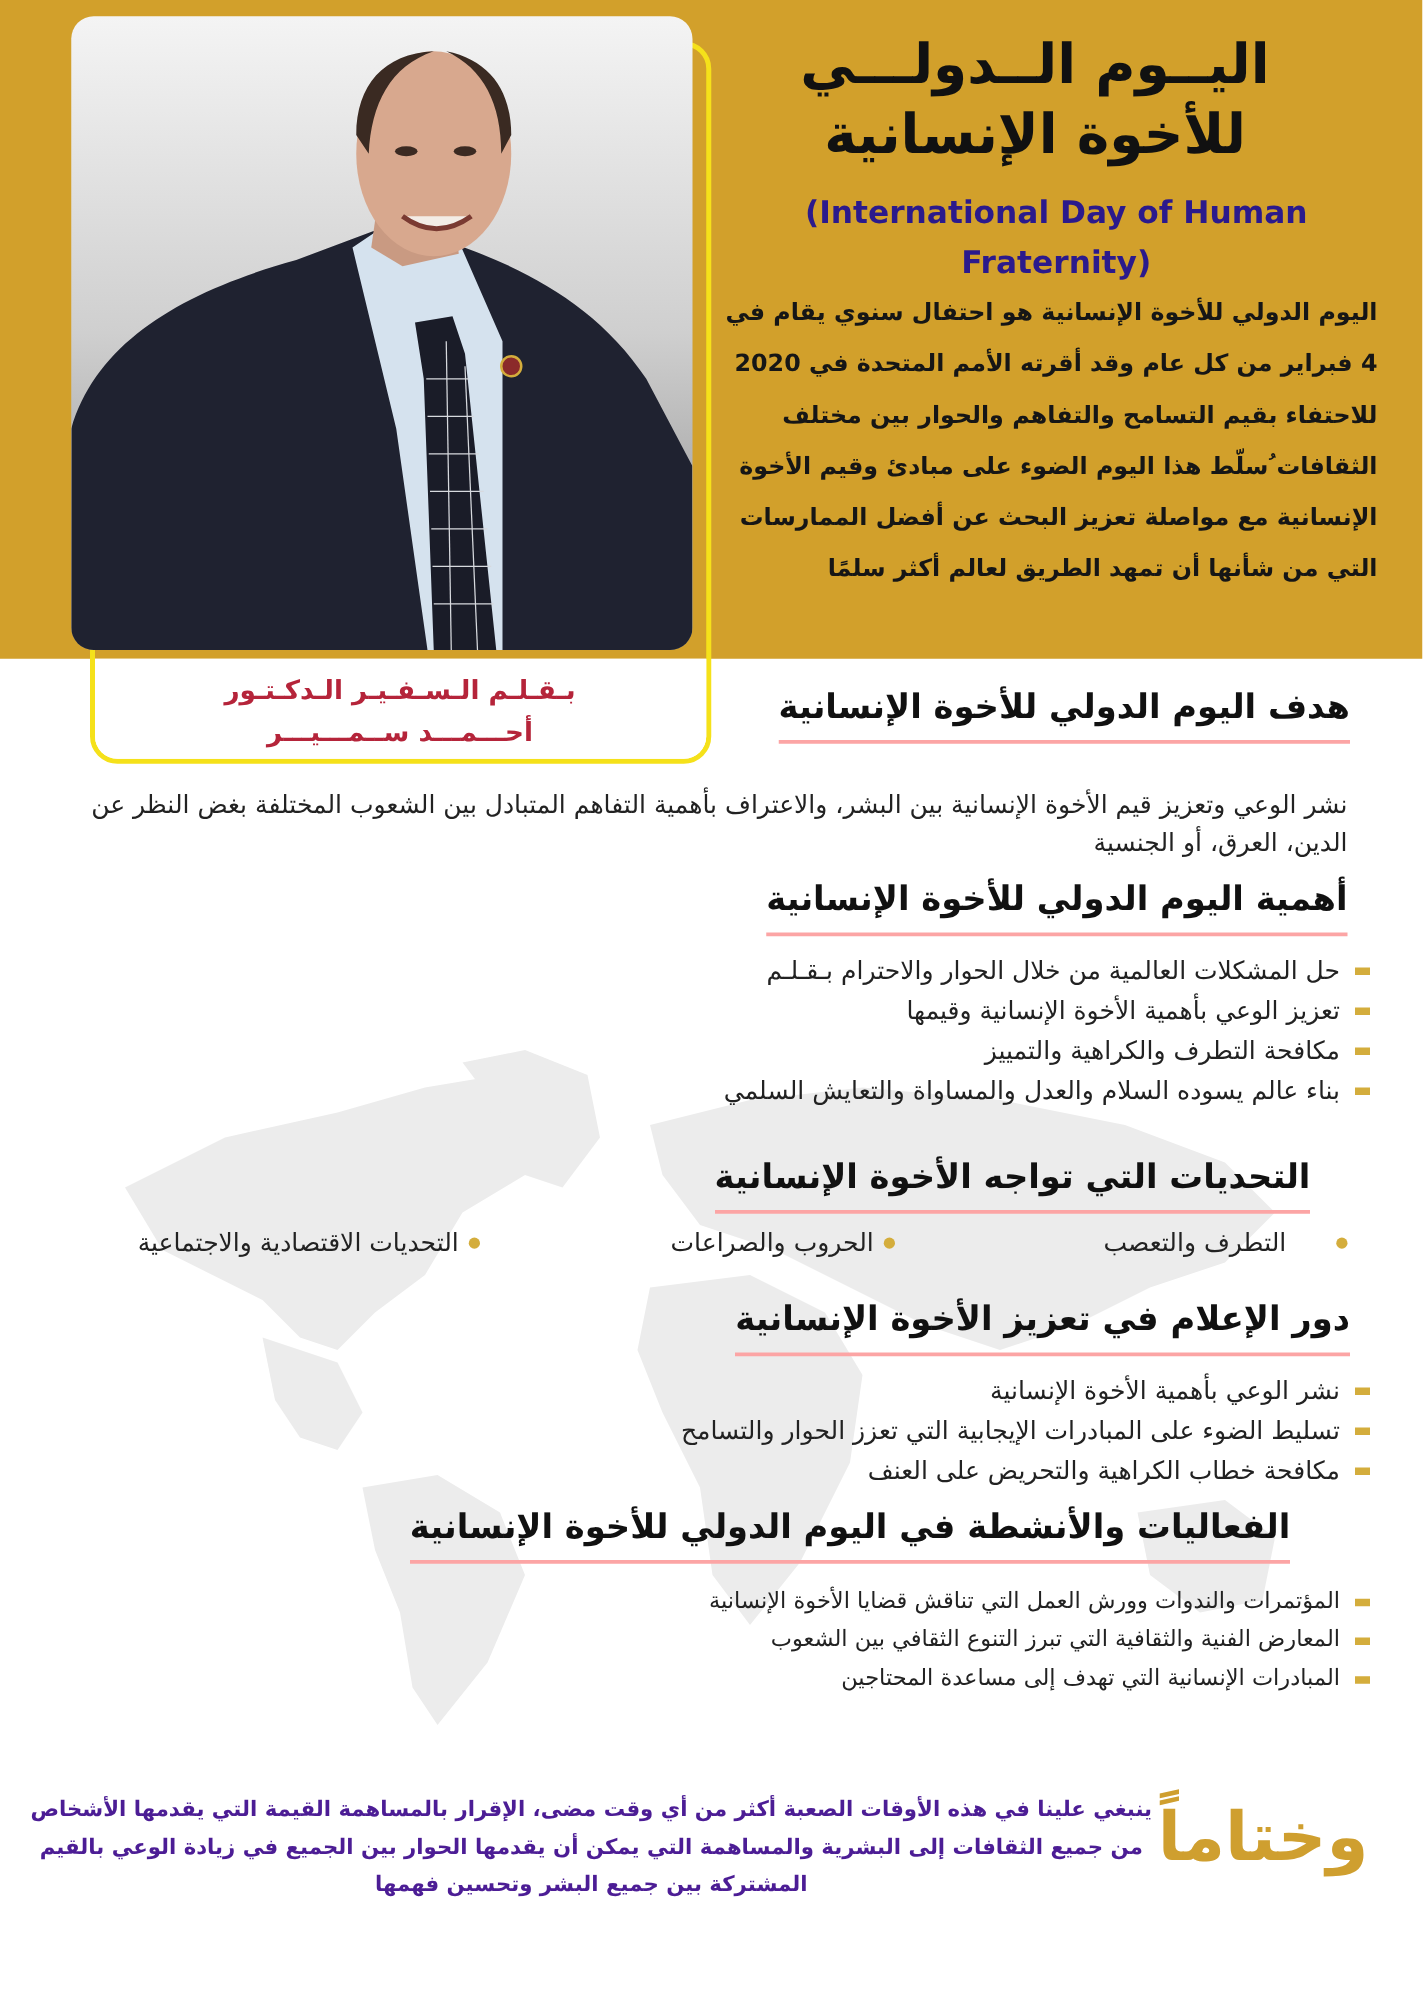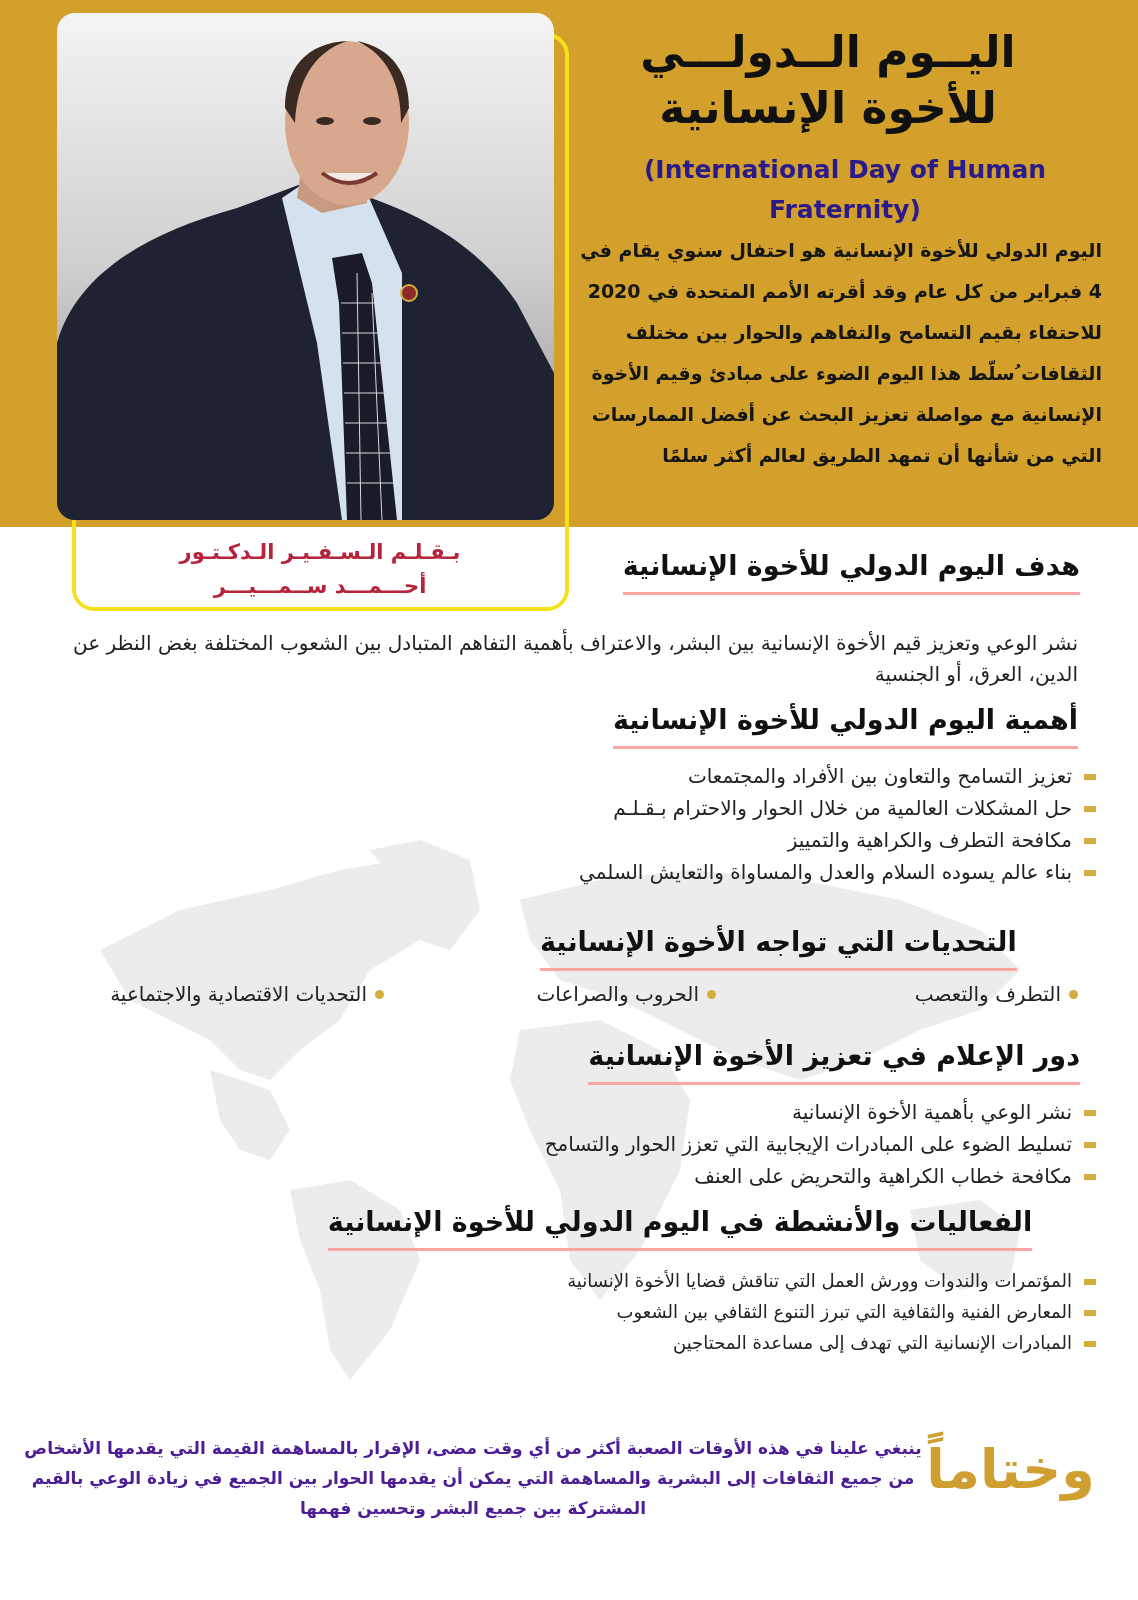--- a/index.html
+++ b/index.html
@@ -120,34 +120,33 @@
 </div>
 <div class="section" style="right:60px; top:612px; width:1060px;margin-top:16px;">
   <p class="para">نشر الوعي وتعزيز قيم الأخوة الإنسانية بين البشر، والاعتراف بأهمية التفاهم المتبادل بين الشعوب المختلفة بغض النظر عن الدين، العرق، أو الجنسية</p>
 </div>
 
 <div class="section" style="right:60px; top:700px; width:540px; text-align:right;">
   <div class="sec-title">أهمية اليوم الدولي للأخوة الإنسانية</div>
 </div>
 <div class="section" style="right:42px; top:760px; width:720px;">
   <ul class="dash">
-    <li><span class="bullet"></span><span>تعزيز التسامح والتعاون بين الأفراد والمجتمعات</span></li>
     <li><span class="bullet"></span><span>حل المشكلات العالمية من خلال الحوار والاحترام بـقـلـم</span></li>
-    <li><span class="bullet"></span></li>
+    <li><span class="bullet"></span><span>تعزيز الوعي بأهمية الأخوة الإنسانية وقيمها</span></li>
     <li><span class="bullet"></span><span>مكافحة التطرف والكراهية والتمييز</span></li>
     <li><span class="bullet"></span><span>بناء عالم يسوده السلام والعدل والمساواة والتعايش السلمي</span></li>
   </ul>
 </div>
 
-<div class="section" style="right:58px; top:922px; width:540px; text-align:left;">
+<div class="section" style="right:58px; top:922px; width:540px; text-align:center;">
   <div class="sec-title">التحديات التي تواجه الأخوة الإنسانية</div>
 </div>
 <div class="section" style="right:60px; top:982px; width:1020px;">
   <div class="chal-row">
-    <div class="chal-item" style="width:330px;">
+    <div class="chal-item" style="width:330px;gap:32px;">
         <span class="dot"></span>
         <span>التطرف والتعصب</span>
       </div>
     <div class="chal-item" style="width:300px;">
         <span class="dot"></span>
         <span>الحروب والصراعات</span>
       </div>
     <div class="chal-item">
         <span class="dot"></span>
         <span>التحديات الاقتصادية والاجتماعية</span>

